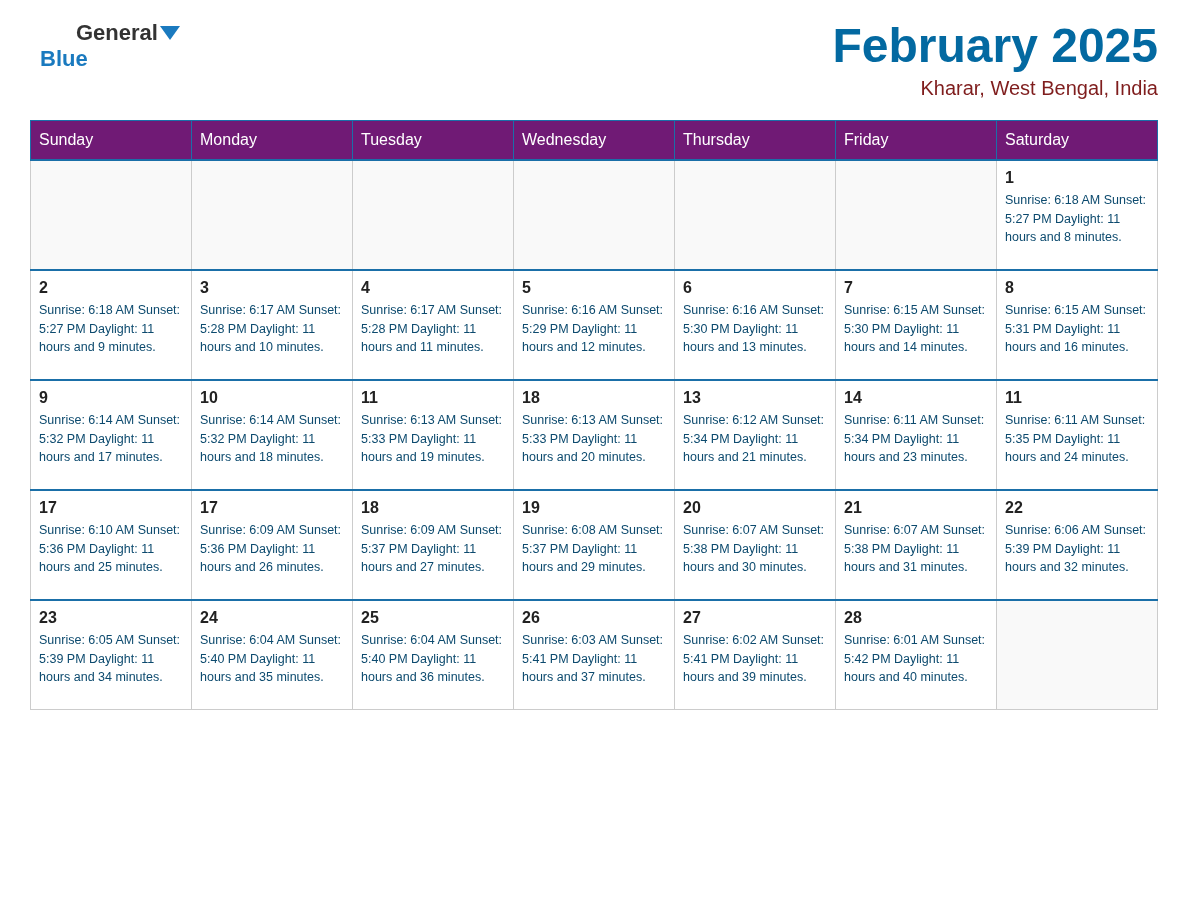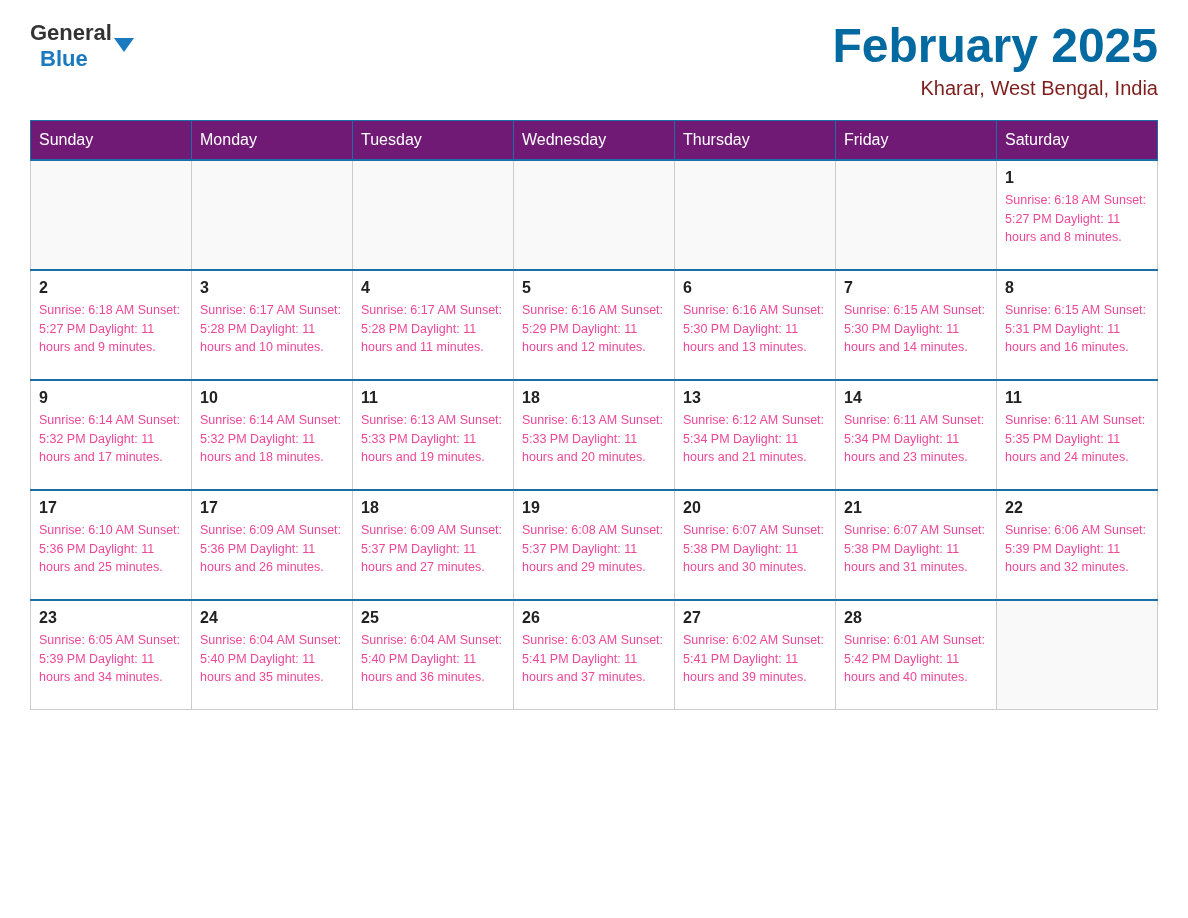--- a/index.html
+++ b/index.html
@@ -30,21 +30,22 @@
       margin-left: 2px;
       position: relative;
       top: 6px;
     }
     .logo-wrapper {
       display: flex;
       flex-direction: column;
     }
     .logo-line1 {
       display: flex;
-      align-items: flex-end;
+      align-items: flex-start;
+      margin-left: 46px;
     }
     .logo-line2 {
       font-size: 22px;
       font-weight: bold;
       color: #1a7abf;
       margin-left: 10px;
     }
     .title-section {
       text-align: right;
     }
@@ -85,21 +86,21 @@
     }
     .day-number {
       font-size: 16px;
       font-weight: bold;
       color: #222;
       display: block;
       margin-bottom: 4px;
     }
     .day-info {
       font-size: 12.5px;
-      color: #ec4899;
+      color: #0c4a6e;
       line-height: 1.5;
     }
     .empty-cell {
       background: #f9f9f9;
     }
     tr.week-row td {
       border-top: 2px solid #1a6fa8;
     }
   </style>
 </head>

